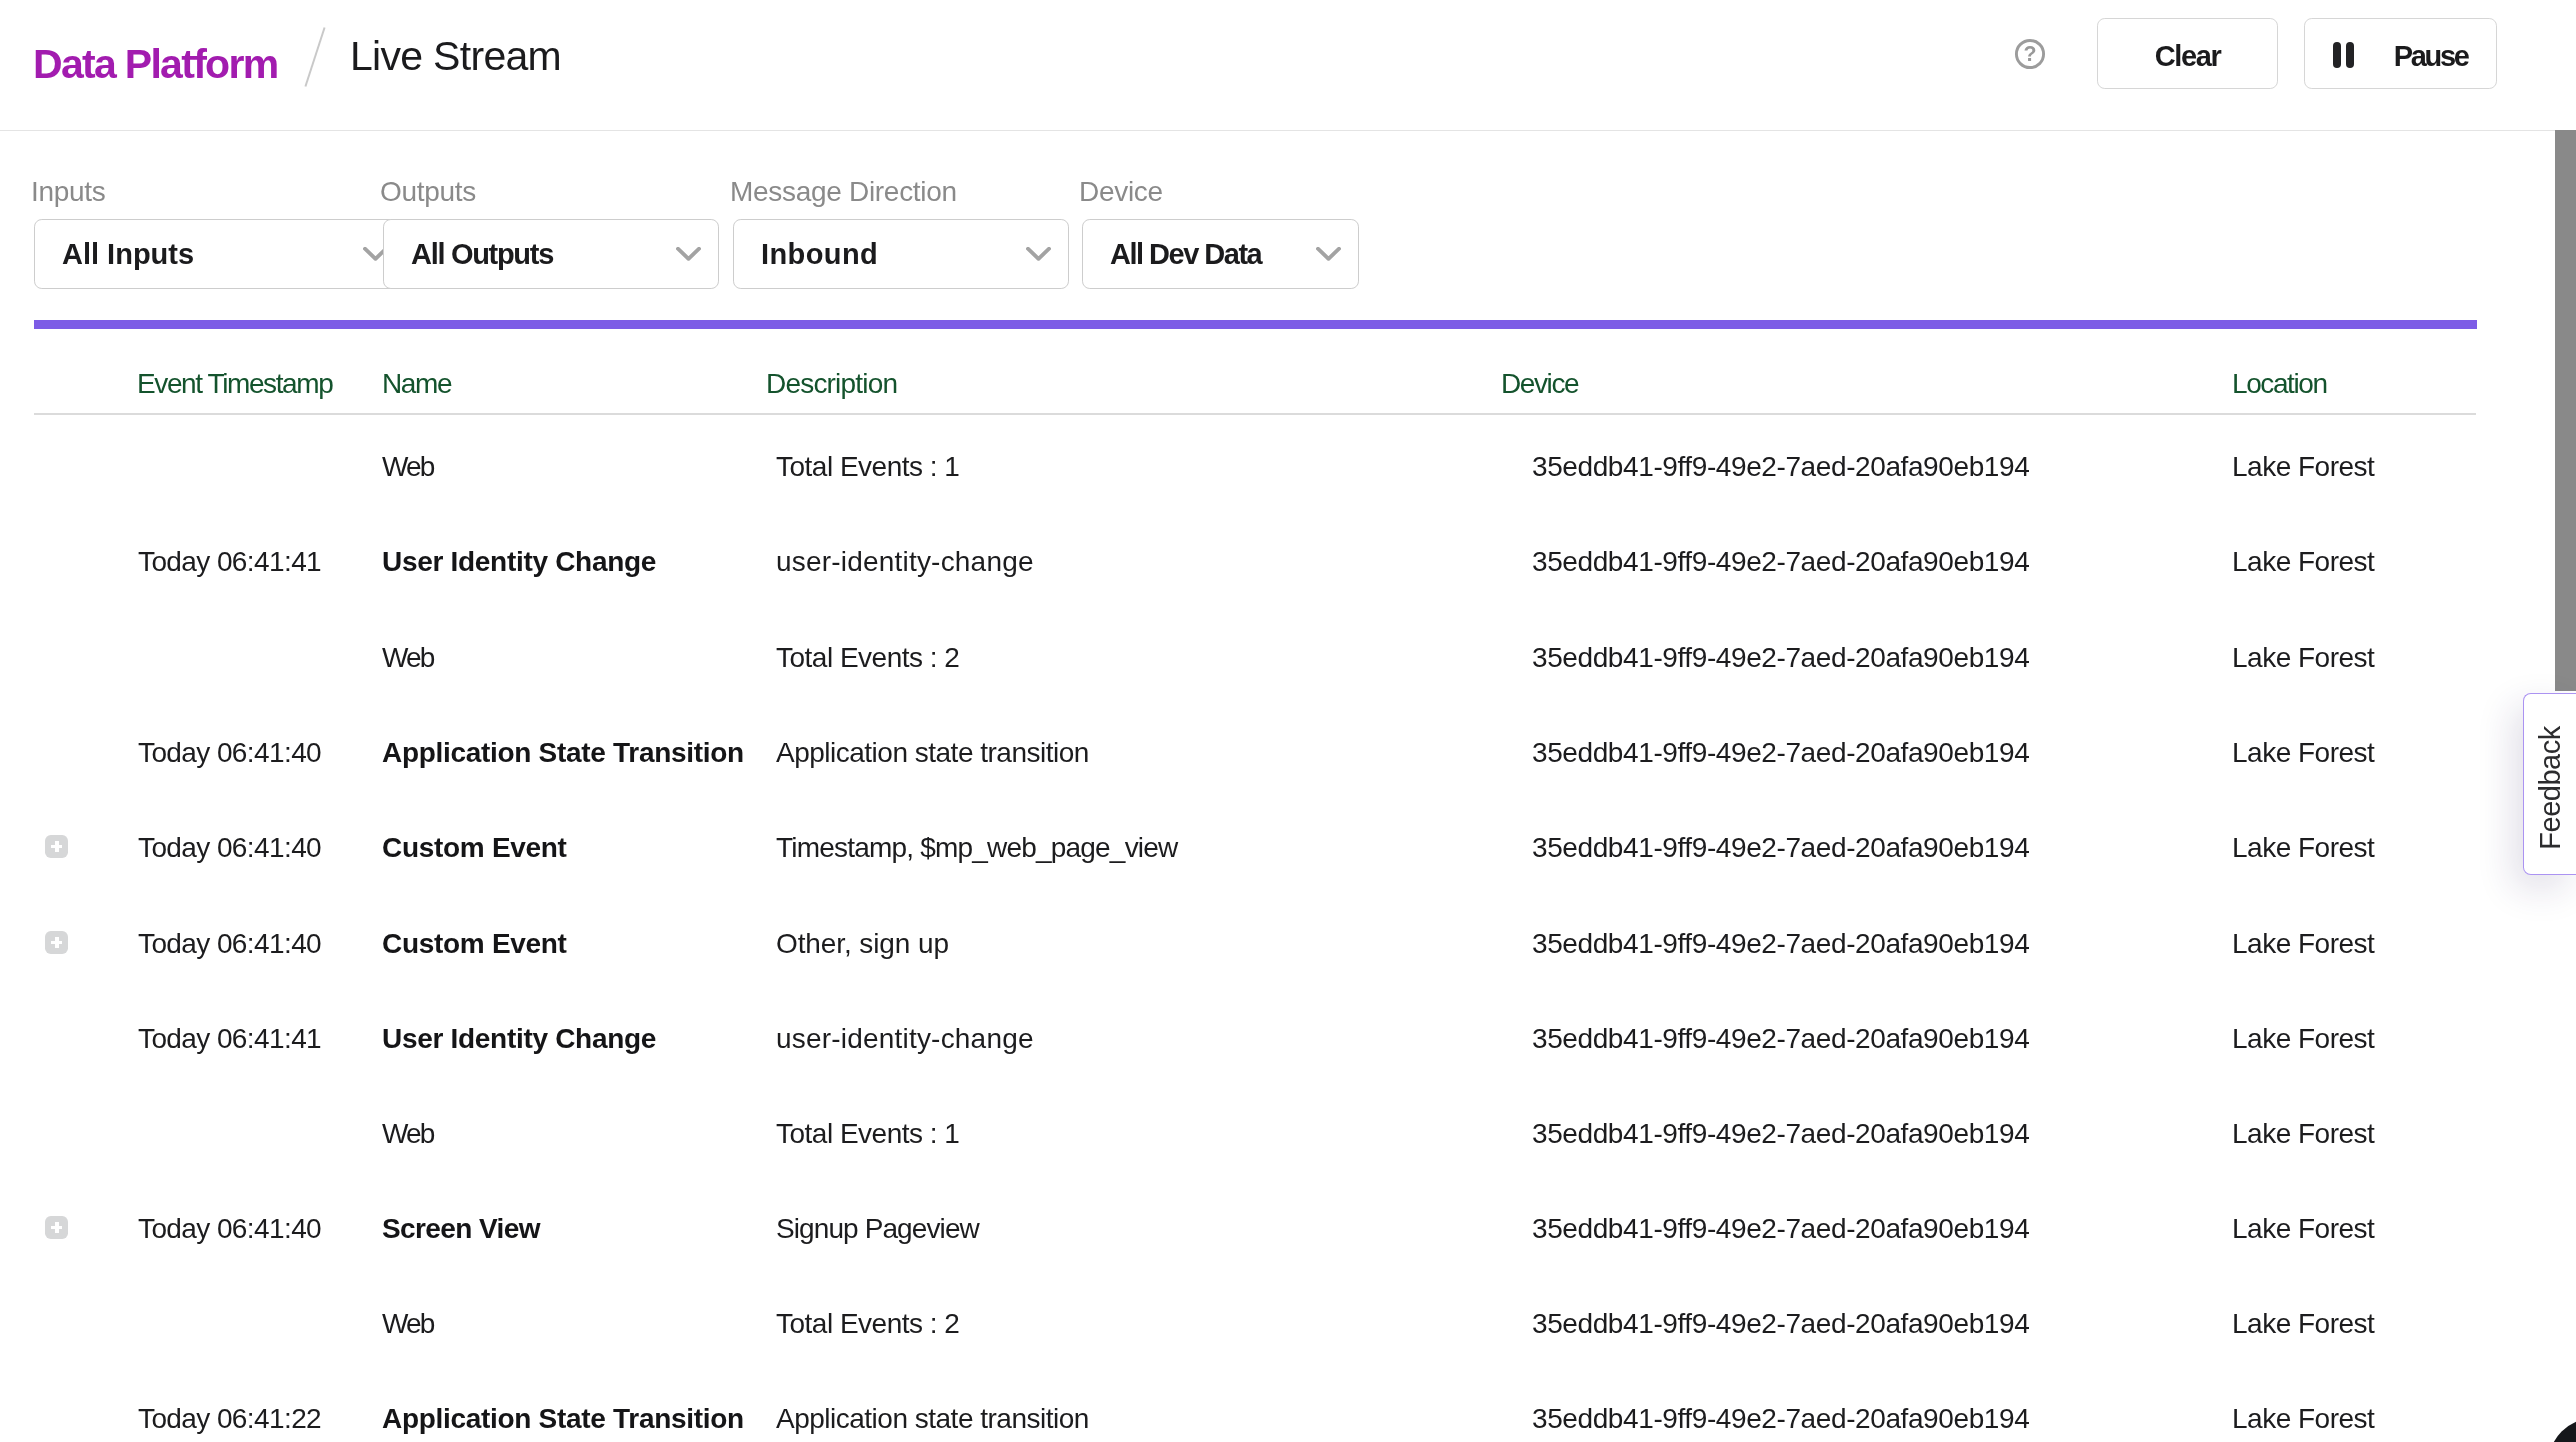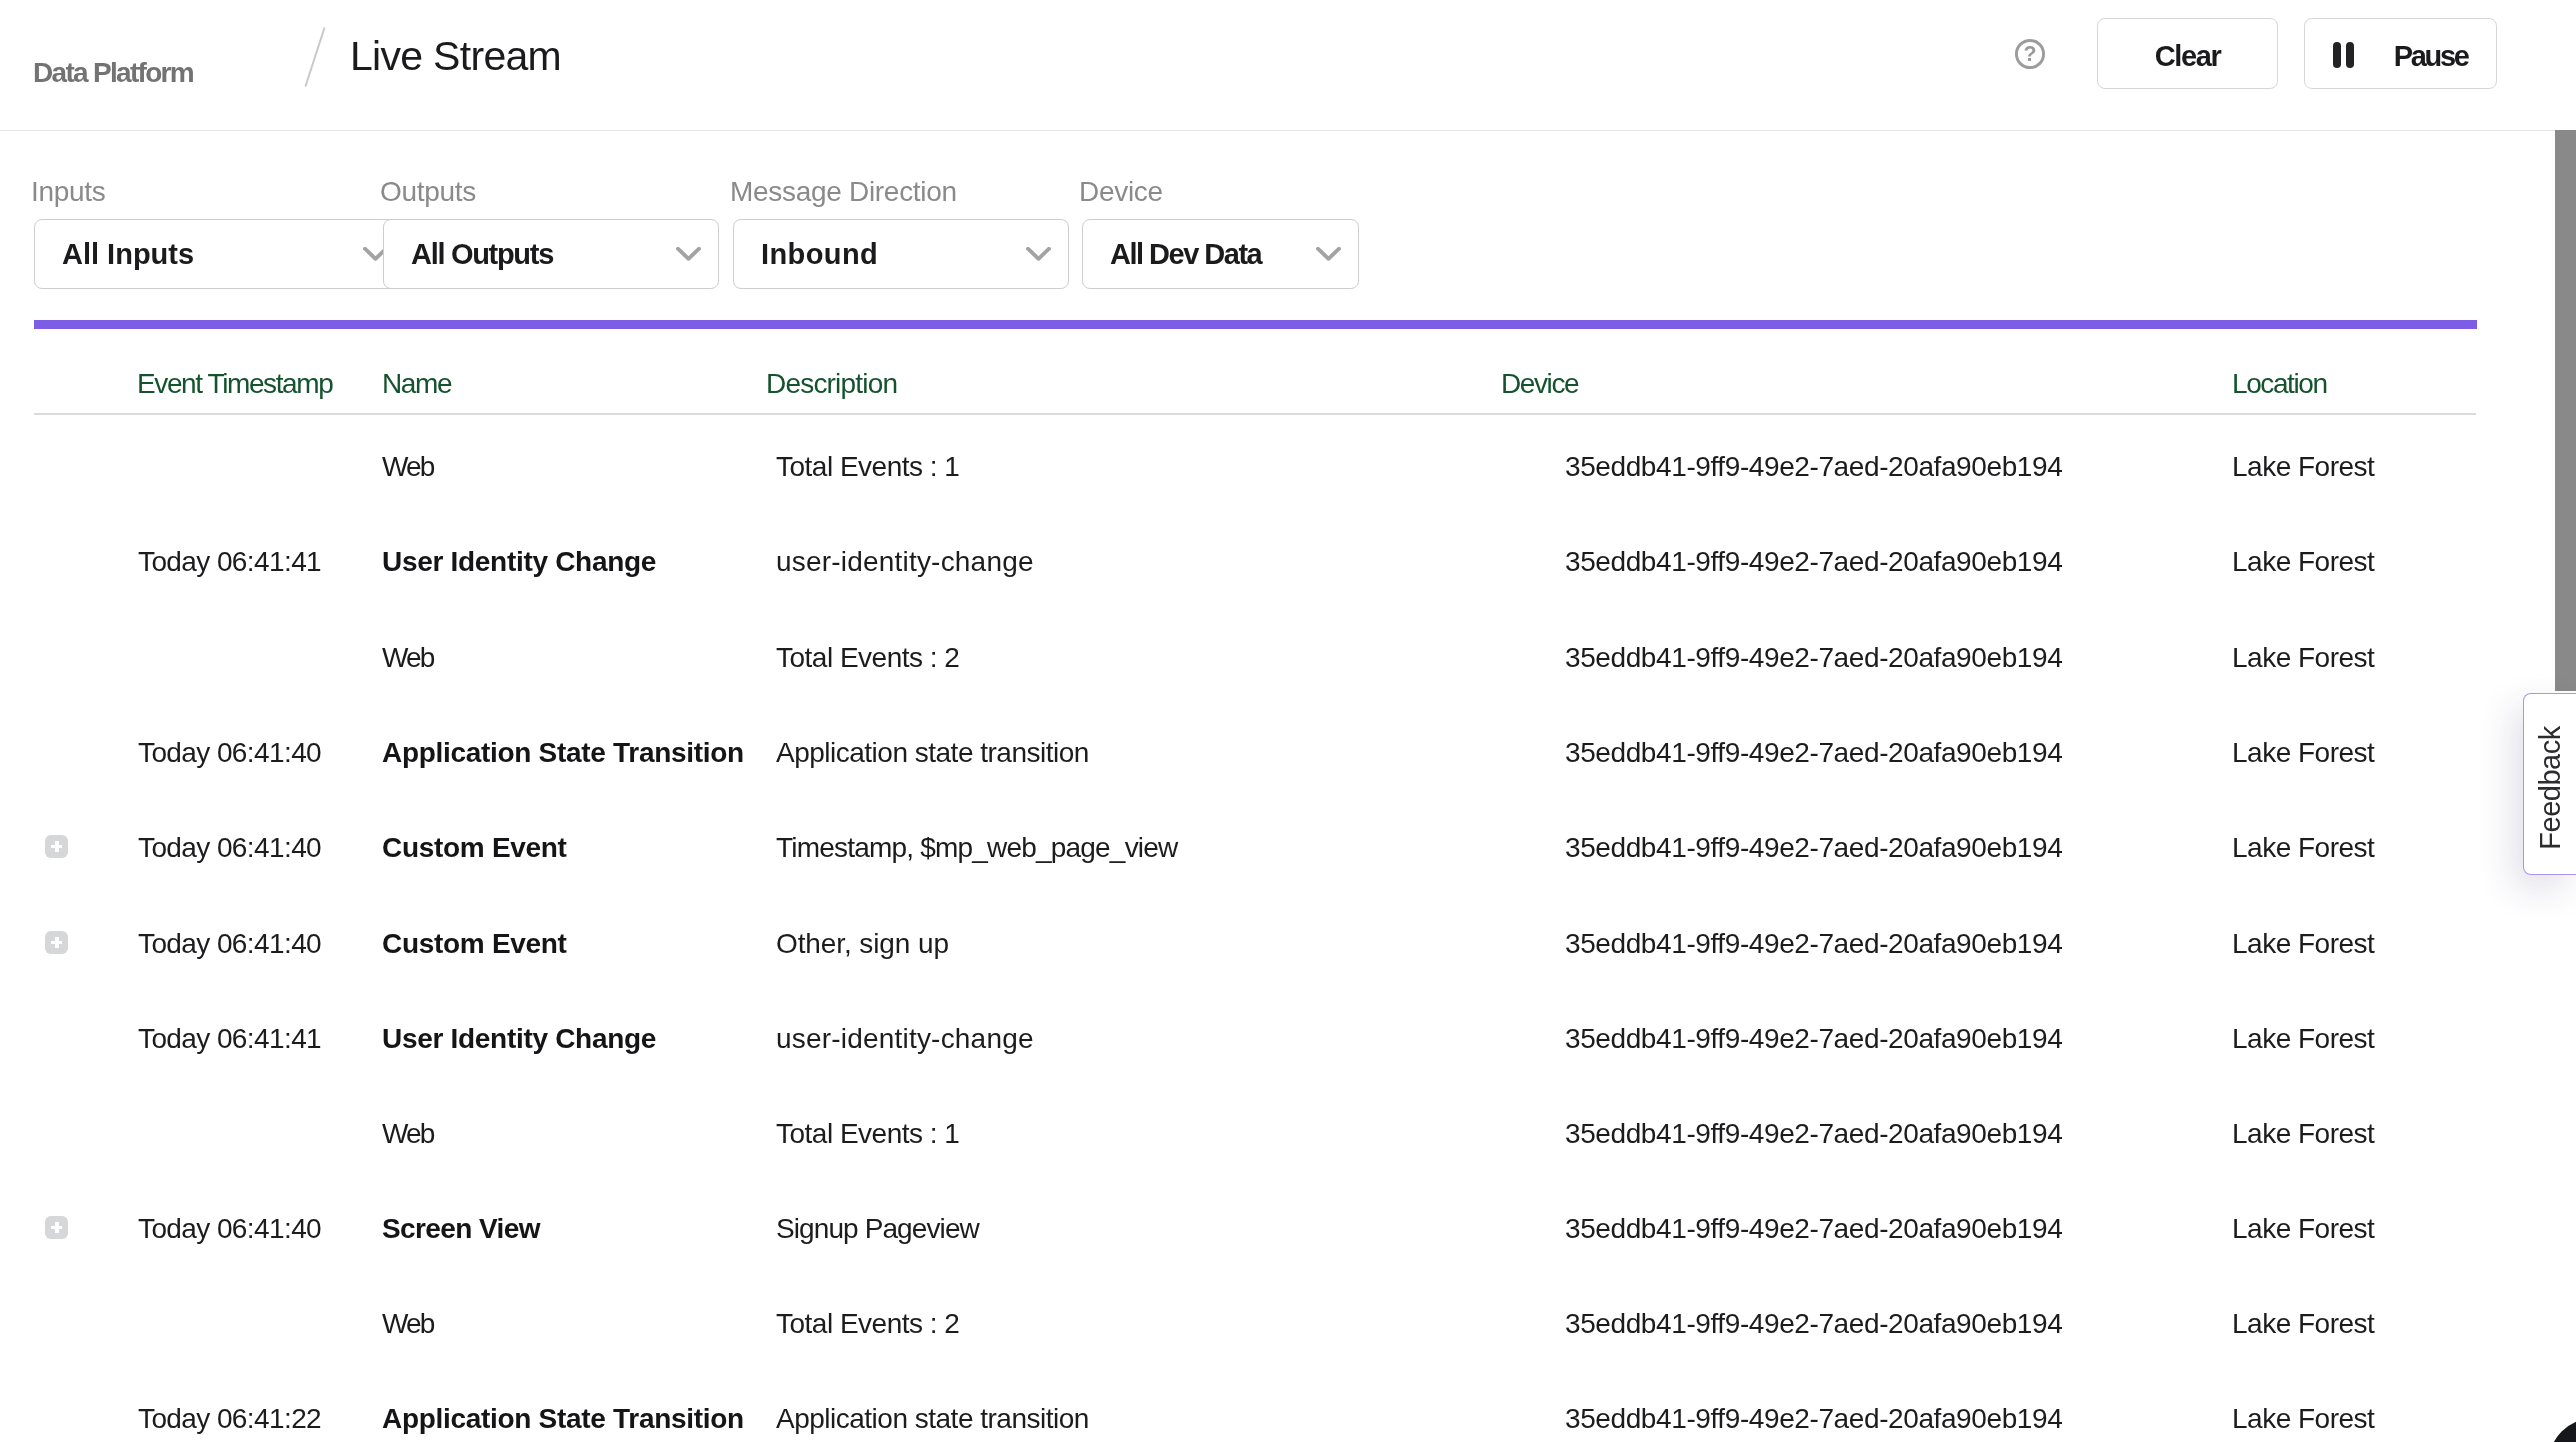--- a/index.html
+++ b/index.html
@@ -2,21 +2,21 @@
 <html><head>
 <meta charset="utf-8">
 <style>
   html,body{margin:0;padding:0}
   body{width:2576px;height:1442px;overflow:hidden;background:#fff;
        font-family:"Liberation Sans",sans-serif;position:relative;color:#1c1c1e}
   .abs{position:absolute}
 
   
   #hdr{position:absolute;left:0;top:0;width:2576px;height:130px;background:#fff;border-bottom:1.9px solid #e4e4e4}
-  #t1{position:absolute;left:33px;top:52px;font-size:28px;font-weight:700;letter-spacing:-1.7px;color:#737373;line-height:41px}
+  #t1{position:absolute;left:33px;top:44px;font-size:41px;font-weight:700;letter-spacing:-1.7px;color:#a21caf;line-height:41px}
   #slash{position:absolute;left:314px;top:26px;width:1.9px;height:62px;background:#c9c9c9;transform:rotate(18deg)}
   #t2{position:absolute;left:350px;top:36px;font-size:41px;font-weight:400;letter-spacing:-0.7px;color:#1b1b1d;line-height:41px}
   .btn{position:absolute;top:18.4px;height:71px;border:1.9px solid #d6d6d6;border-radius:7.8px;background:#fff;
        box-sizing:border-box;display:flex;align-items:center;justify-content:center;
        font-size:29px;font-weight:700;color:#1b1b1d;padding-top:4.9px}
   #btnClear{left:2097px;width:181px;letter-spacing:-1.4px}
   #btnPause{left:2304px;width:193px;letter-spacing:-2.3px}
   #pbars{display:inline-block;width:20.4px;height:26px;position:relative;margin-right:40px;margin-top:-2.9px}
   #pbars i{position:absolute;top:0;width:7.8px;height:26px;background:#232325;border-radius:3.9px}
   #pbars i:first-child{left:0}
@@ -34,21 +34,21 @@
 
   
   .th{position:absolute;top:369px;height:29px;line-height:29px;font-size:28px;color:#14532d;letter-spacing:-1.4px}
   #thline{position:absolute;left:34px;top:413px;width:2442px;height:1.9px;background:#dbdbdb}
   .row{position:absolute;left:0;width:2576px;height:29px;line-height:29px;font-size:28px}
   .row span{position:absolute;white-space:pre}
   .c1{left:138px;letter-spacing:-0.6px}
   .c2{left:382px}
   .nm{font-weight:700;letter-spacing:-0.3px;color:#151517}
   .c3{left:776px;letter-spacing:-0.5px}
-  .c4{left:1565px;letter-spacing:-0.4px}
+  .c4{left:1532px;letter-spacing:-0.4px}
   .c5{left:2232px;letter-spacing:-0.5px}
   .plus{position:absolute;left:45px;width:23px;height:23px;background:#d6d7d8;border-radius:5.8px}
   .plus:before{content:"";position:absolute;left:5.8px;top:9.7px;width:11.6px;height:3.9px;background:#fff}
   .plus:after{content:"";position:absolute;left:9.7px;top:5.8px;width:3.9px;height:11.6px;background:#fff}
 
   
   #thumb{position:absolute;left:2555px;top:130px;width:21.4px;height:561px;background:#898989}
   #fb{position:absolute;left:2523px;top:693px;width:53px;height:182px;background:#fff;
       border:1.9px solid #ab93f2;border-right:none;border-radius:7.8px 0 0 7.8px;box-sizing:border-box;
       box-shadow:-9.7px 13.6px 37px rgba(40,30,90,0.14)}

